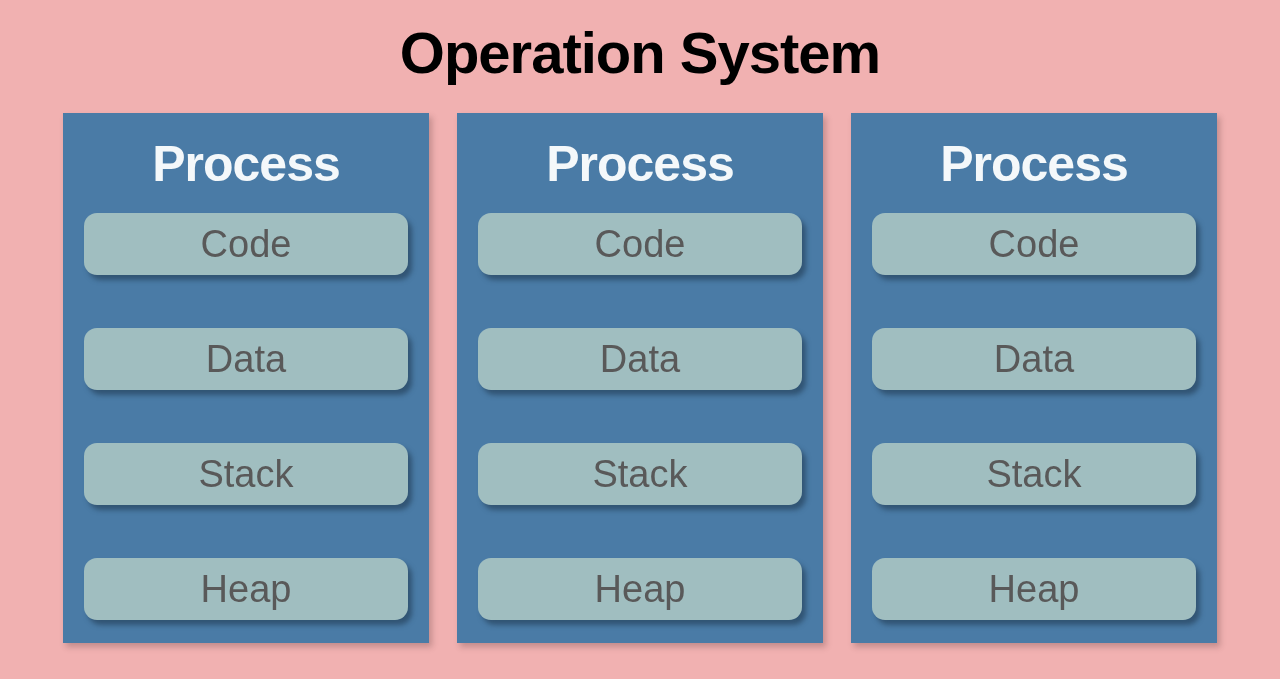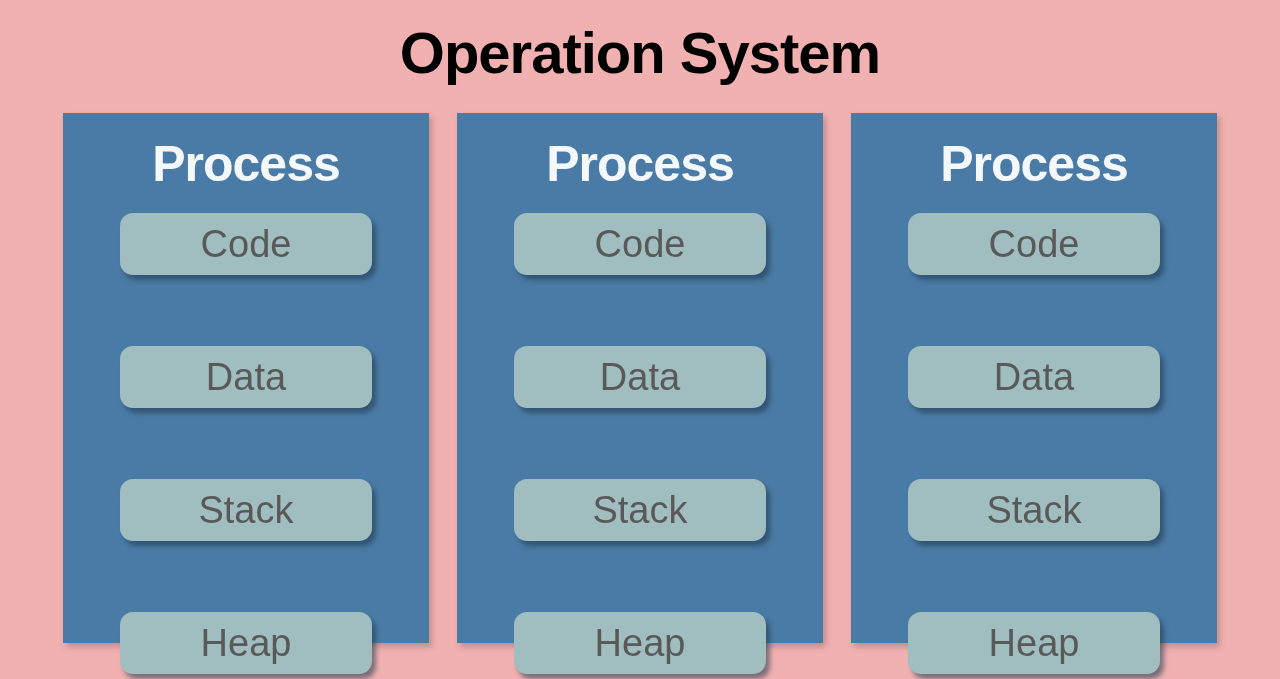--- a/index.html
+++ b/index.html
@@ -49,23 +49,23 @@
   .process-title {
     height: 100px;
     line-height: 102px;
     text-align: center;
     font-size: 50px;
     font-weight: 600;
     letter-spacing: -1px;
     color: var(--process-title);
   }
   .memory-block {
-    width: 252px;
+    width: 324px;
     height: 62px;
-    margin: 0 auto 71px auto;
+    margin: 0 auto 53px auto;
     border-radius: 13px;
     background: var(--block-fill);
     box-shadow: 4px 5px 5px rgba(30, 52, 74, 0.55);
     display: flex;
     align-items: center;
     justify-content: center;
     font-size: 38px;
     color: var(--block-text);
   }
   .memory-block:last-child { margin-bottom: 0; }

